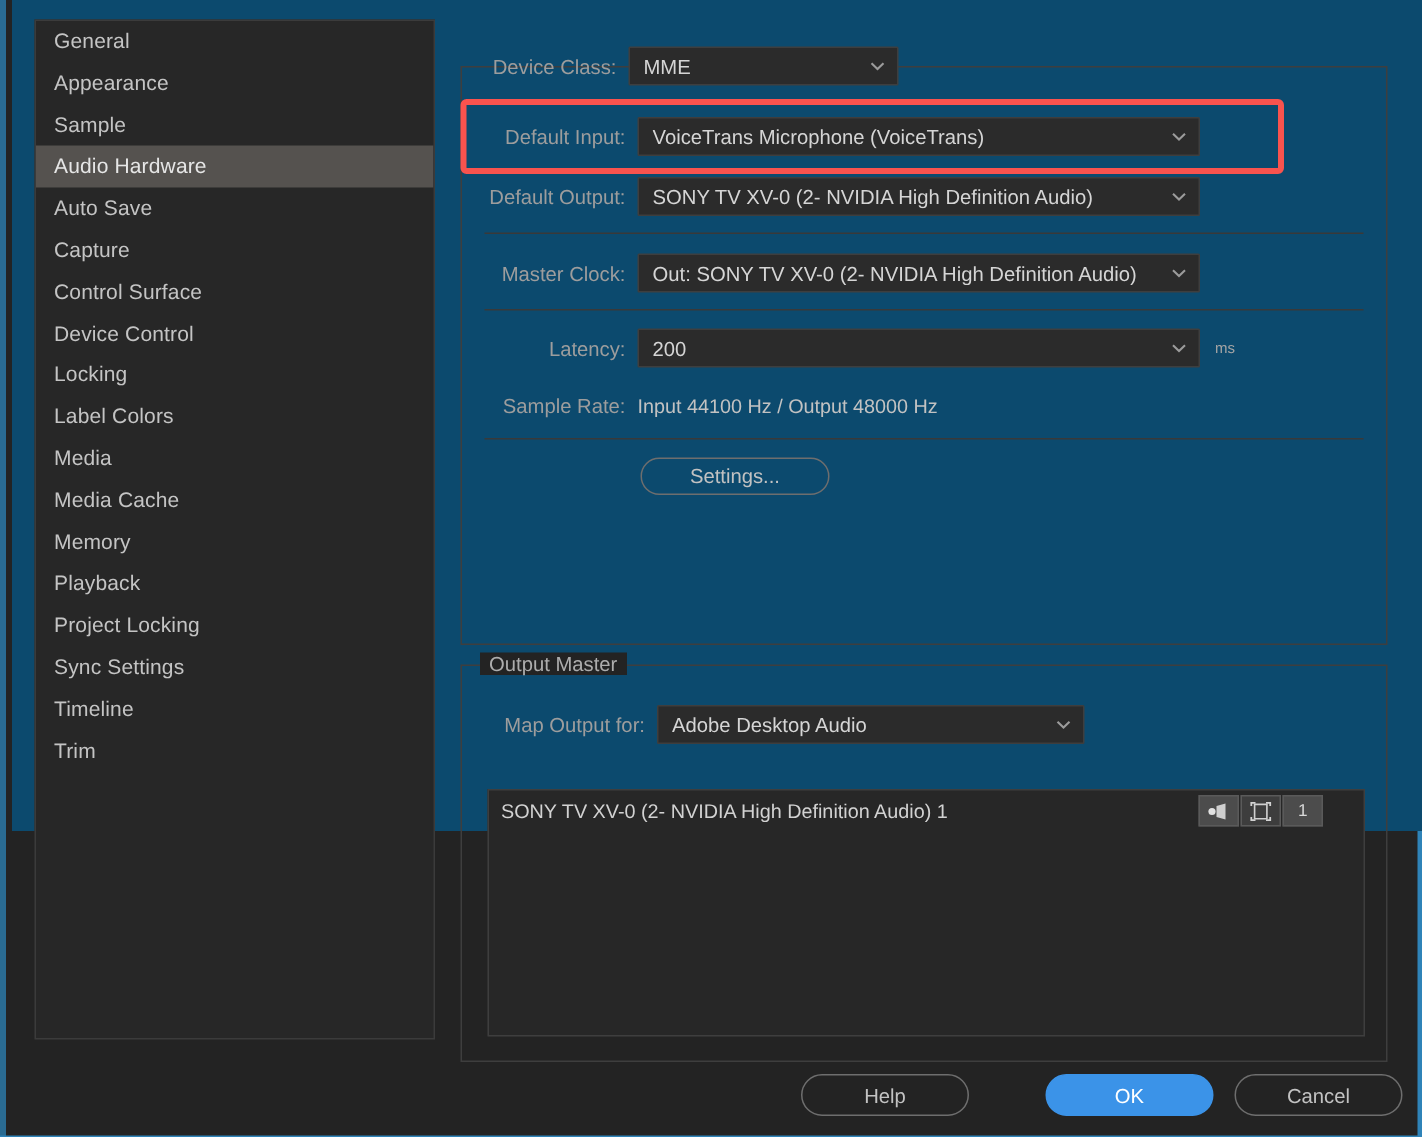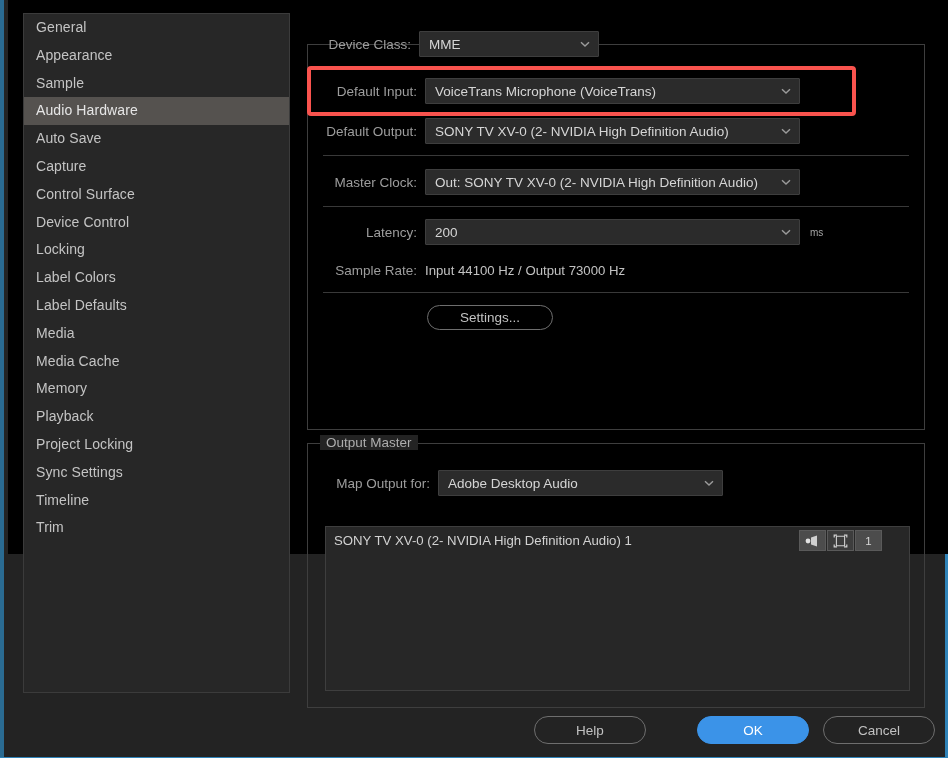--- a/index.html
+++ b/index.html
@@ -26,21 +26,21 @@
     box-sizing: border-box;
     border-left: 4px solid #2a6b92;
     border-right: 3px solid #2f83b8;
     background: #232323;
   }
   #dialog-body {
     position: absolute;
     left: 4px; top: 0;
     width: 941px;
     height: 554px;
-    background: #000000;
+    background: #0c4a6e;
   }
 
   
   #sidebar {
     position: absolute;
     left: 15px;
     top: 13px;
     width: 267px;
     height: 680px;
     background: #272727;
@@ -285,21 +285,20 @@
         <div class="side-item">General</div>
         <div class="side-item">Appearance</div>
         <div class="side-item">Sample</div>
         <div class="side-item selected">Audio Hardware</div>
         <div class="side-item">Auto Save</div>
         <div class="side-item">Capture</div>
         <div class="side-item">Control Surface</div>
         <div class="side-item">Device Control</div>
         <div class="side-item">Locking</div>
         <div class="side-item">Label Colors</div>
-        <div class="side-item">Label Defaults</div>
         <div class="side-item">Media</div>
         <div class="side-item">Media Cache</div>
         <div class="side-item">Memory</div>
         <div class="side-item">Playback</div>
         <div class="side-item">Project Locking</div>
         <div class="side-item">Sync Settings</div>
         <div class="side-item">Timeline</div>
         <div class="side-item">Trim</div>
       </div>
 
@@ -369,21 +368,21 @@
             <svg width="14" height="14" viewBox="0 0 14 14">
                 <path d="M3 5.2 L7 9 L11 5.2" fill="none" stroke="#b4b4b4" stroke-width="1.4"></path>
               </svg>
           </span>
         </div>
         <span style="margin-left:10px;color:#a5a5a5;font-size:10px;">ms</span>
       </div>
 
       <div class="row" style="top:257px;">
         <div class="row-label" style="width:118px;">Sample Rate:</div>
-        <span style="color:#c2c2c2;font-size:13.2px;">Input 44100 Hz / Output 73000 Hz</span>
+        <span style="color:#c2c2c2;font-size:13.2px;">Input 44100 Hz / Output 48000 Hz</span>
       </div>
 
       <div class="divider" style="top:292px;"></div>
 
       <div class="btn outline" style="position:absolute;left:120px;top:305px;width:126px;height:25px;">Settings...</div>
 
       <div id="output-group">
         <div class="group-title">Output Master</div>
 
         <div class="row" style="top:26px;left:0;width:600px;">

